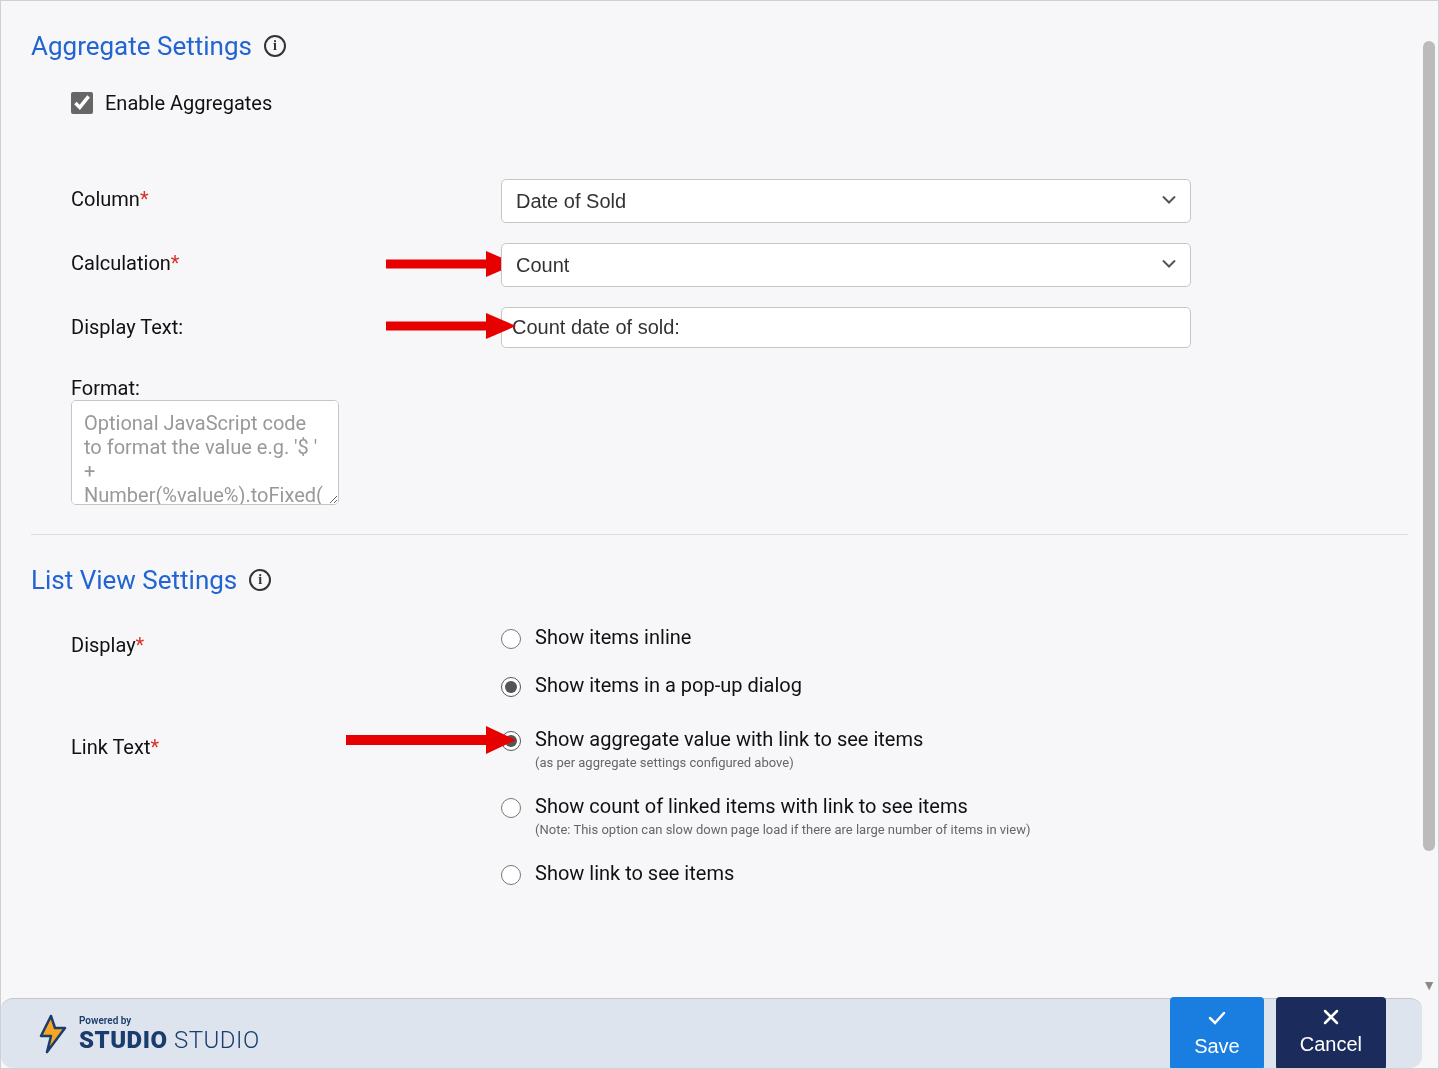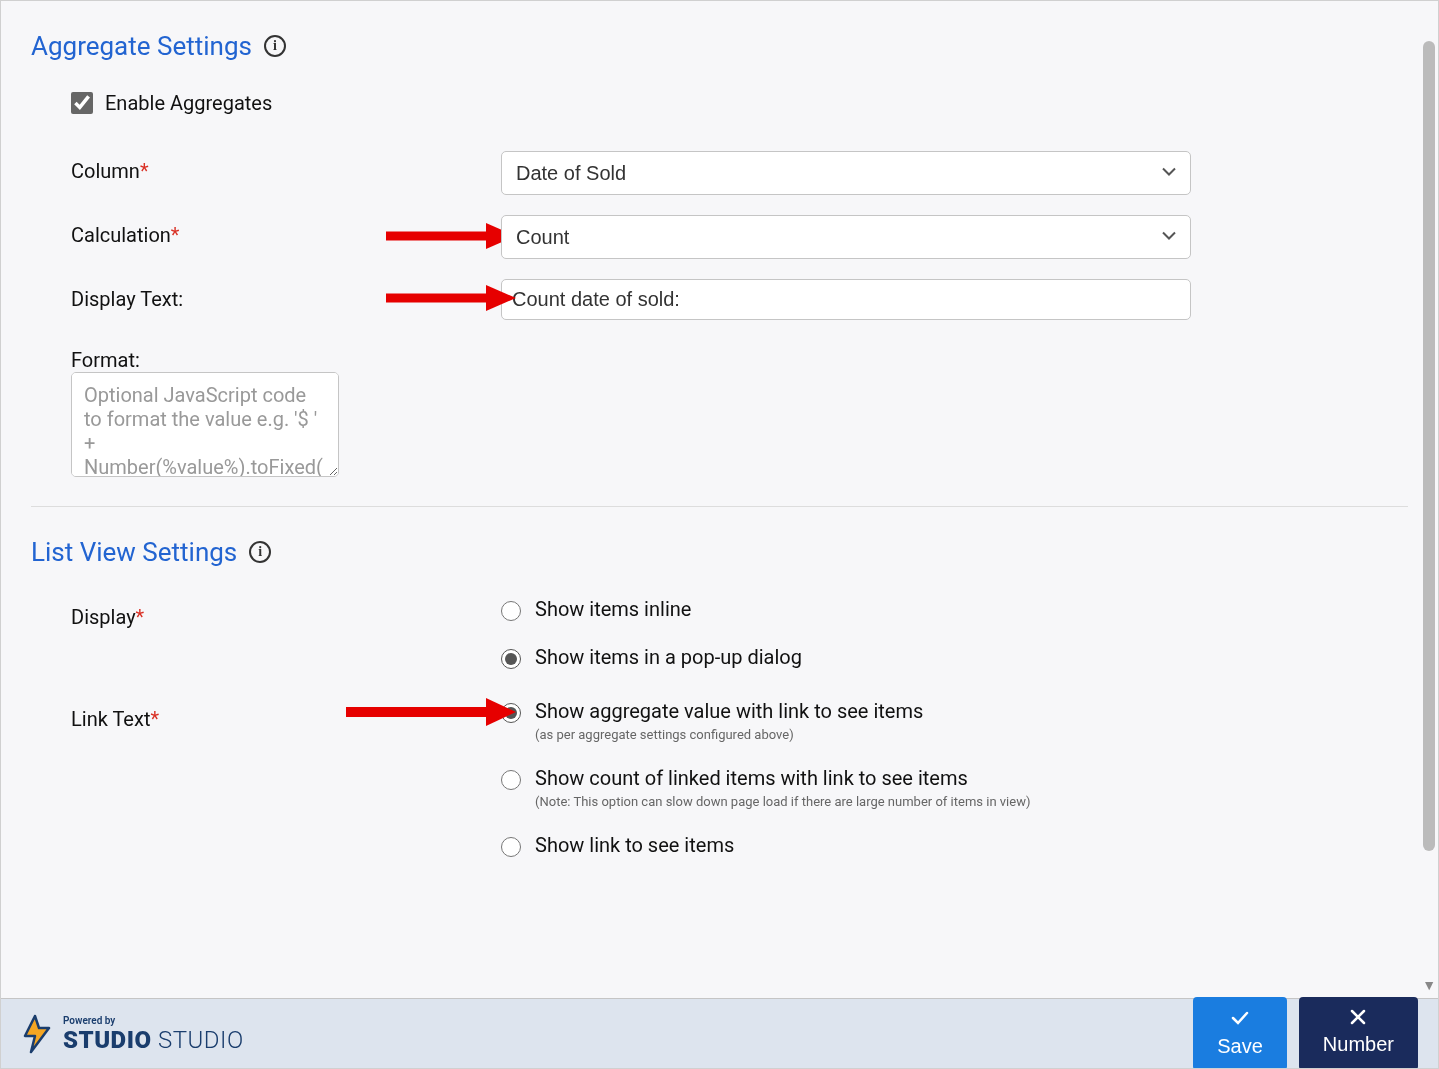--- a/index.html
+++ b/index.html
@@ -67,21 +67,21 @@
     }
     .form-control-wrapper {
       flex: 1;
       max-width: 690px;
     }
     .checkbox-row {
       display: flex;
       align-items: center;
       gap: 12px;
       padding-left: 40px;
-      margin-bottom: 36px;
+      margin-bottom: 64px;
     }
     .checkbox {
       width: 22px;
       height: 22px;
       accent-color: #666;
     }
     .checkbox-label {
       font-size: 20px;
       color: #111;
     }
@@ -170,28 +170,29 @@
       pointer-events: none;
     }
     .arrow-svg {
       width: 100%;
       height: 100%;
     }
     .footer {
       position: absolute;
       bottom: 0;
       left: 0;
-      right: 0;
+      right: 16px;
       height: 70px;
       background: #dde4ee;
       display: flex;
       align-items: center;
       justify-content: space-between;
-      padding: 0 20px;
+      padding: 0 36px;
       border-top: 1px solid #c5c5c5;
+      border-radius: 12px;
     }
     .footer-logo {
       display: flex;
       align-items: center;
       gap: 8px;
     }
     .logo-text {
       display: flex;
       flex-direction: column;
       line-height: 1;
@@ -410,17 +411,17 @@
       <button class="btn btn-save">
         <svg width="18" height="18" viewBox="0 0 18 18">
             <path d="M2 9 L7 14 L16 4" stroke="#fff" stroke-width="2.5" fill="none" stroke-linecap="round"></path>
           </svg>
         <span>Save</span>
       </button>
       <button class="btn btn-cancel">
         <svg width="16" height="16" viewBox="0 0 16 16">
             <path d="M2 2 L14 14 M14 2 L2 14" stroke="#fff" stroke-width="2.5" stroke-linecap="round"></path>
           </svg>
-        <span>Number</span>
+        <span>Cancel</span>
       </button>
     </div>
   </div>
 </div>
 
 </body></html>

